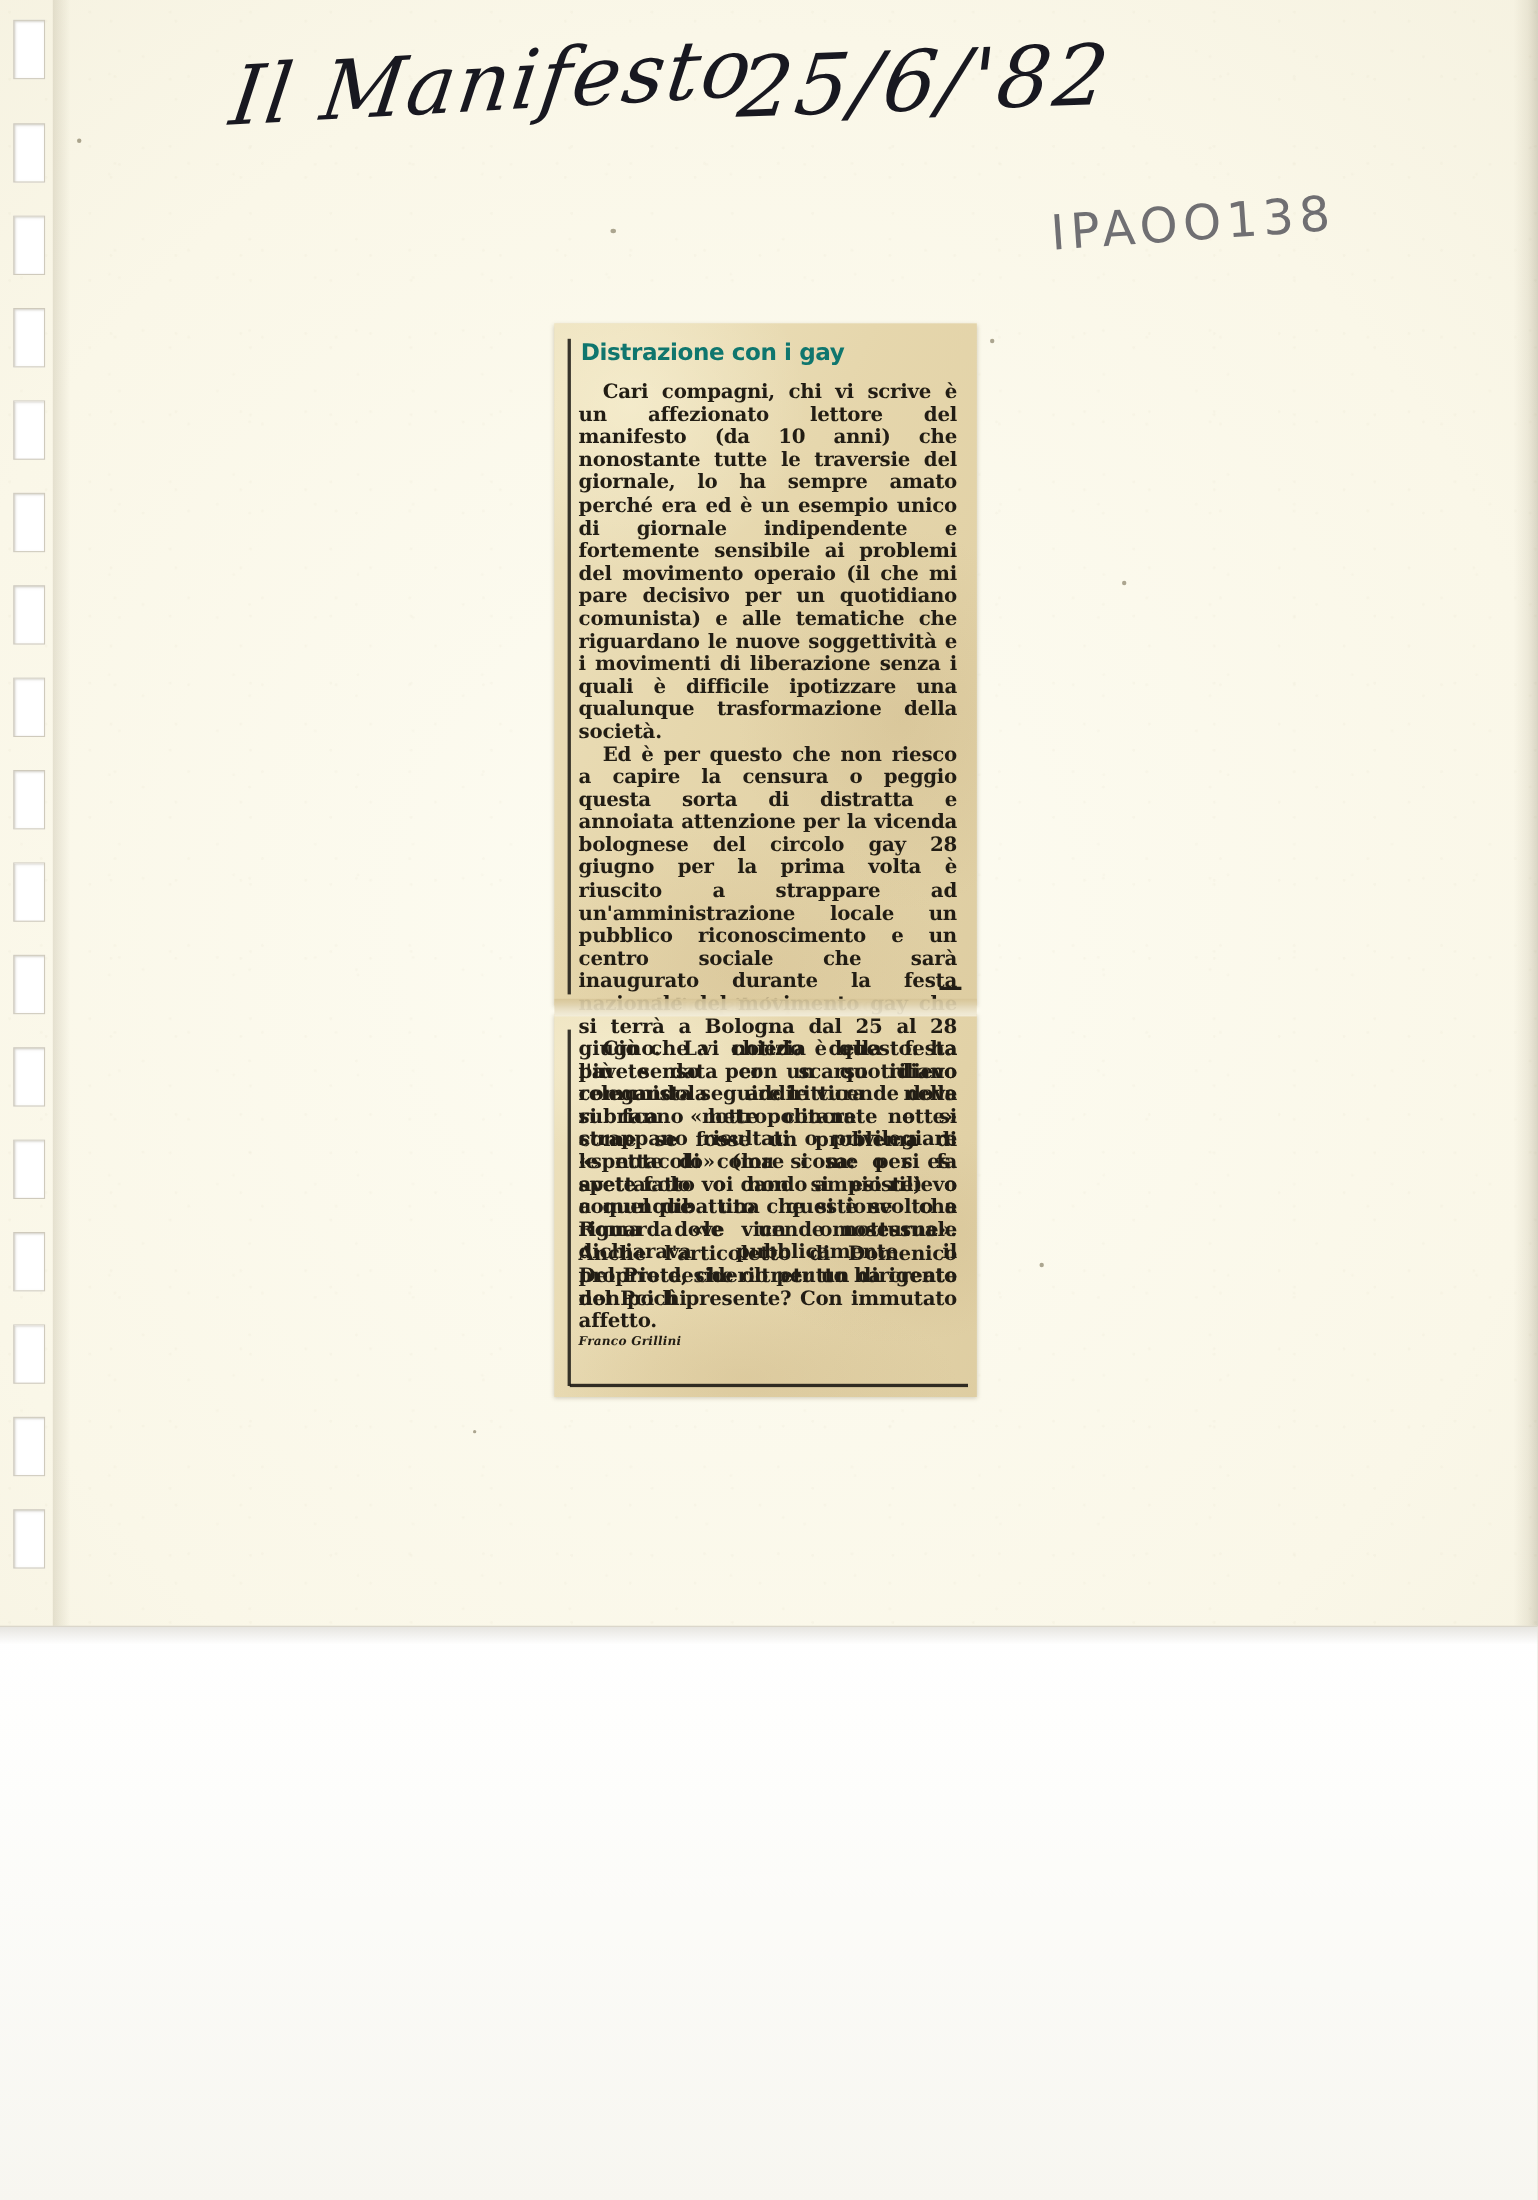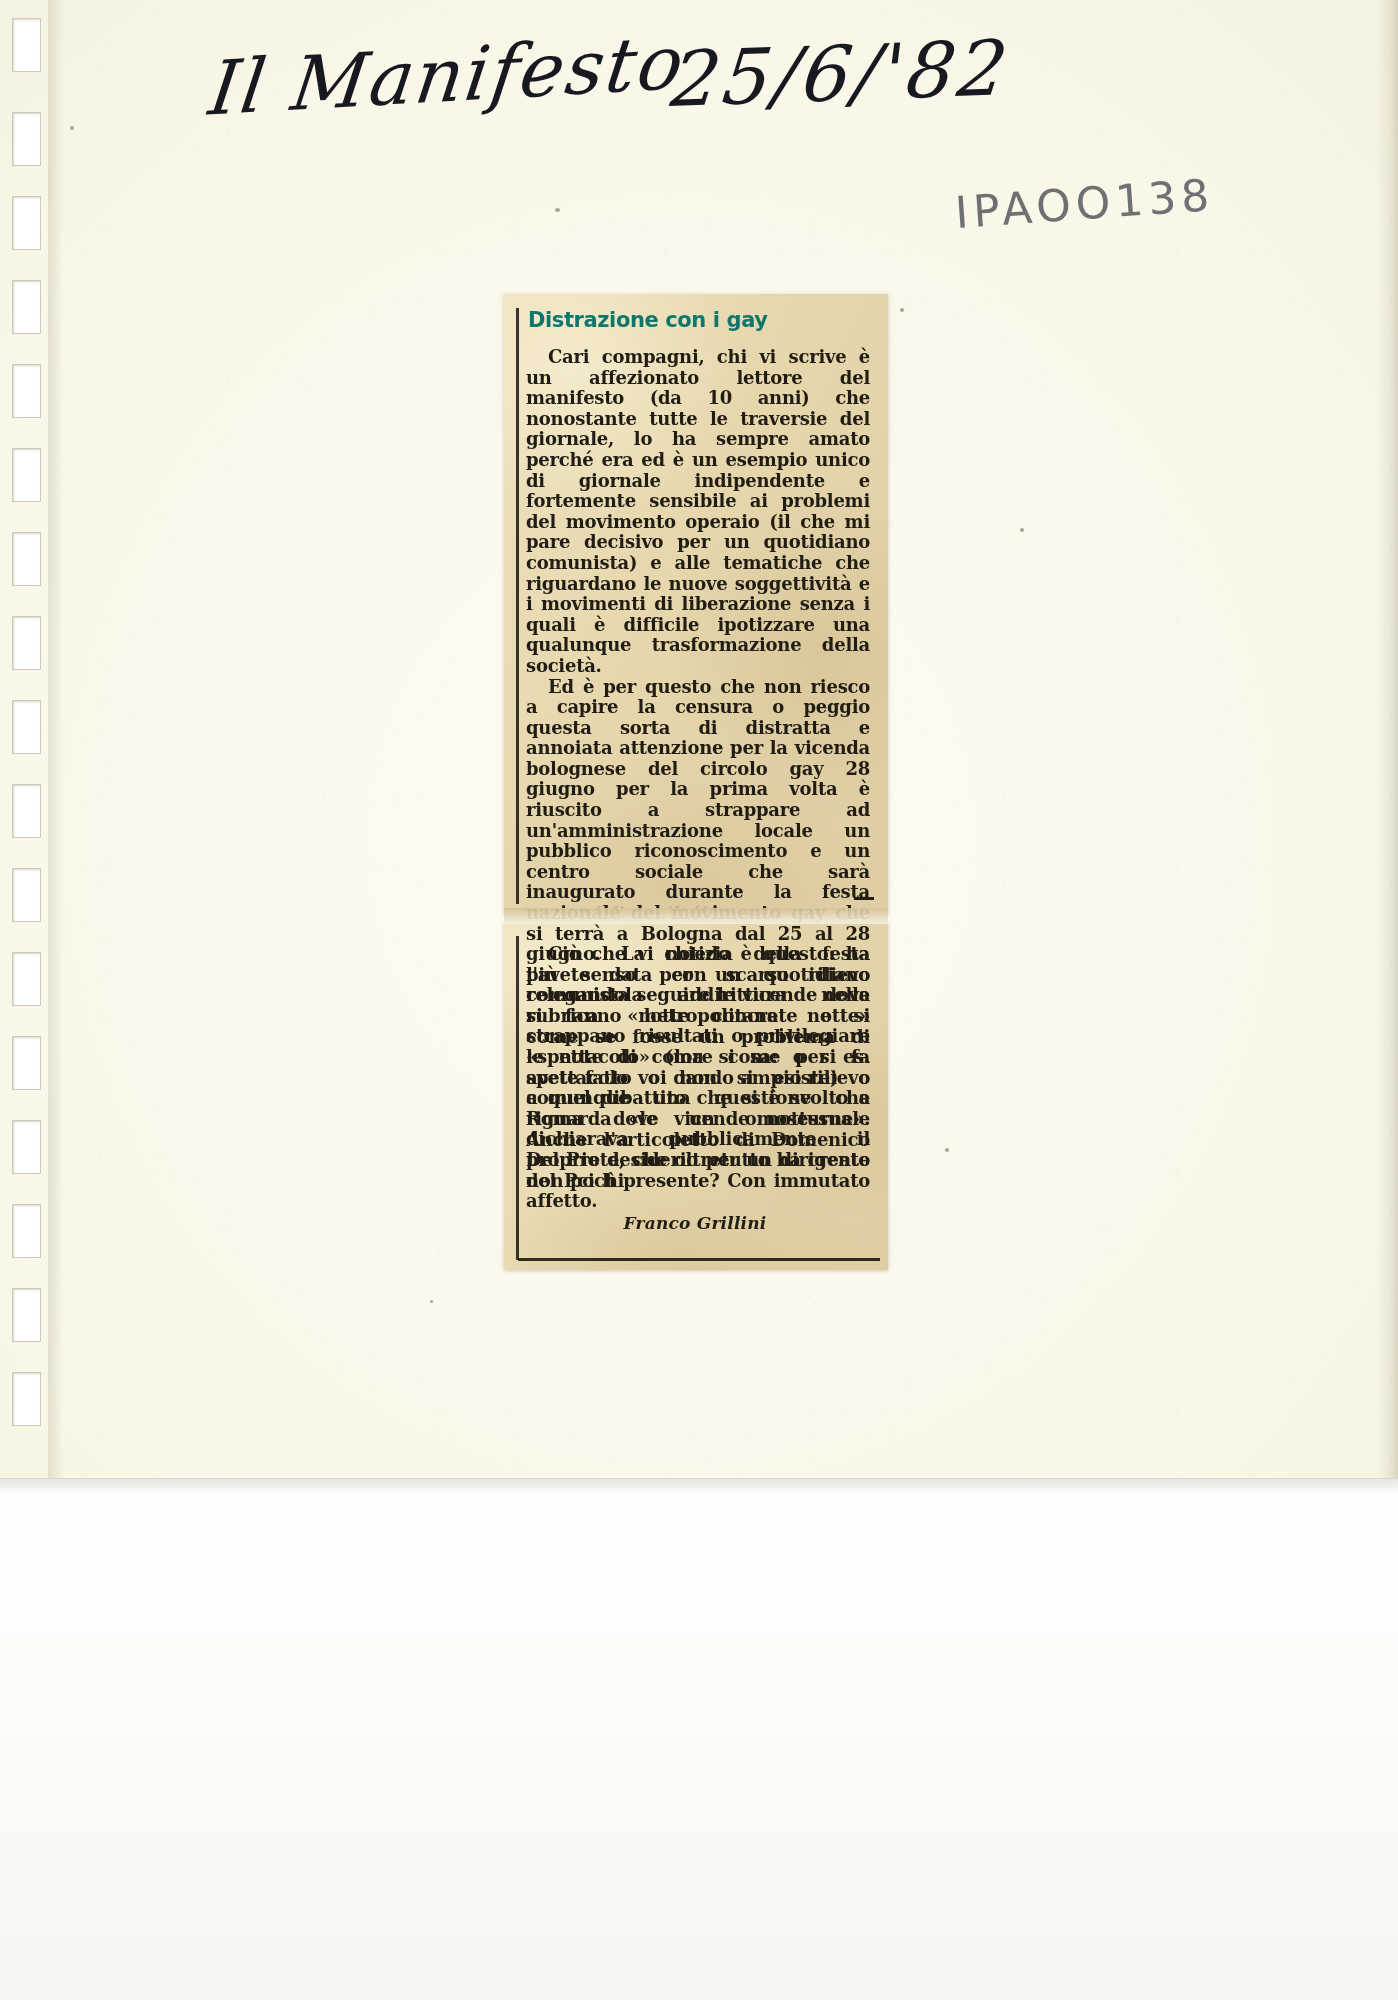--- a/index.html
+++ b/index.html
@@ -212,22 +212,22 @@
     margin: 0;
     hyphens: manual;
   }
   .clip-body + .clip-body { margin-top: 0; }
   .clip-body.indent { text-indent: 22px; }
 
   .byline {
     font-family: "DejaVu Serif", serif;
     font-weight: bold;
     font-style: italic;
-    font-size: 17px;
-    text-align: center;
+    font-size: 11px;
+    text-align: left;
     color: #221d14;
     margin: 1px 6px 0 0;
     letter-spacing: .2px;
   }
 
   
   .bleed-through {
     position: absolute;
     left: 516px;
     top: 904px;

